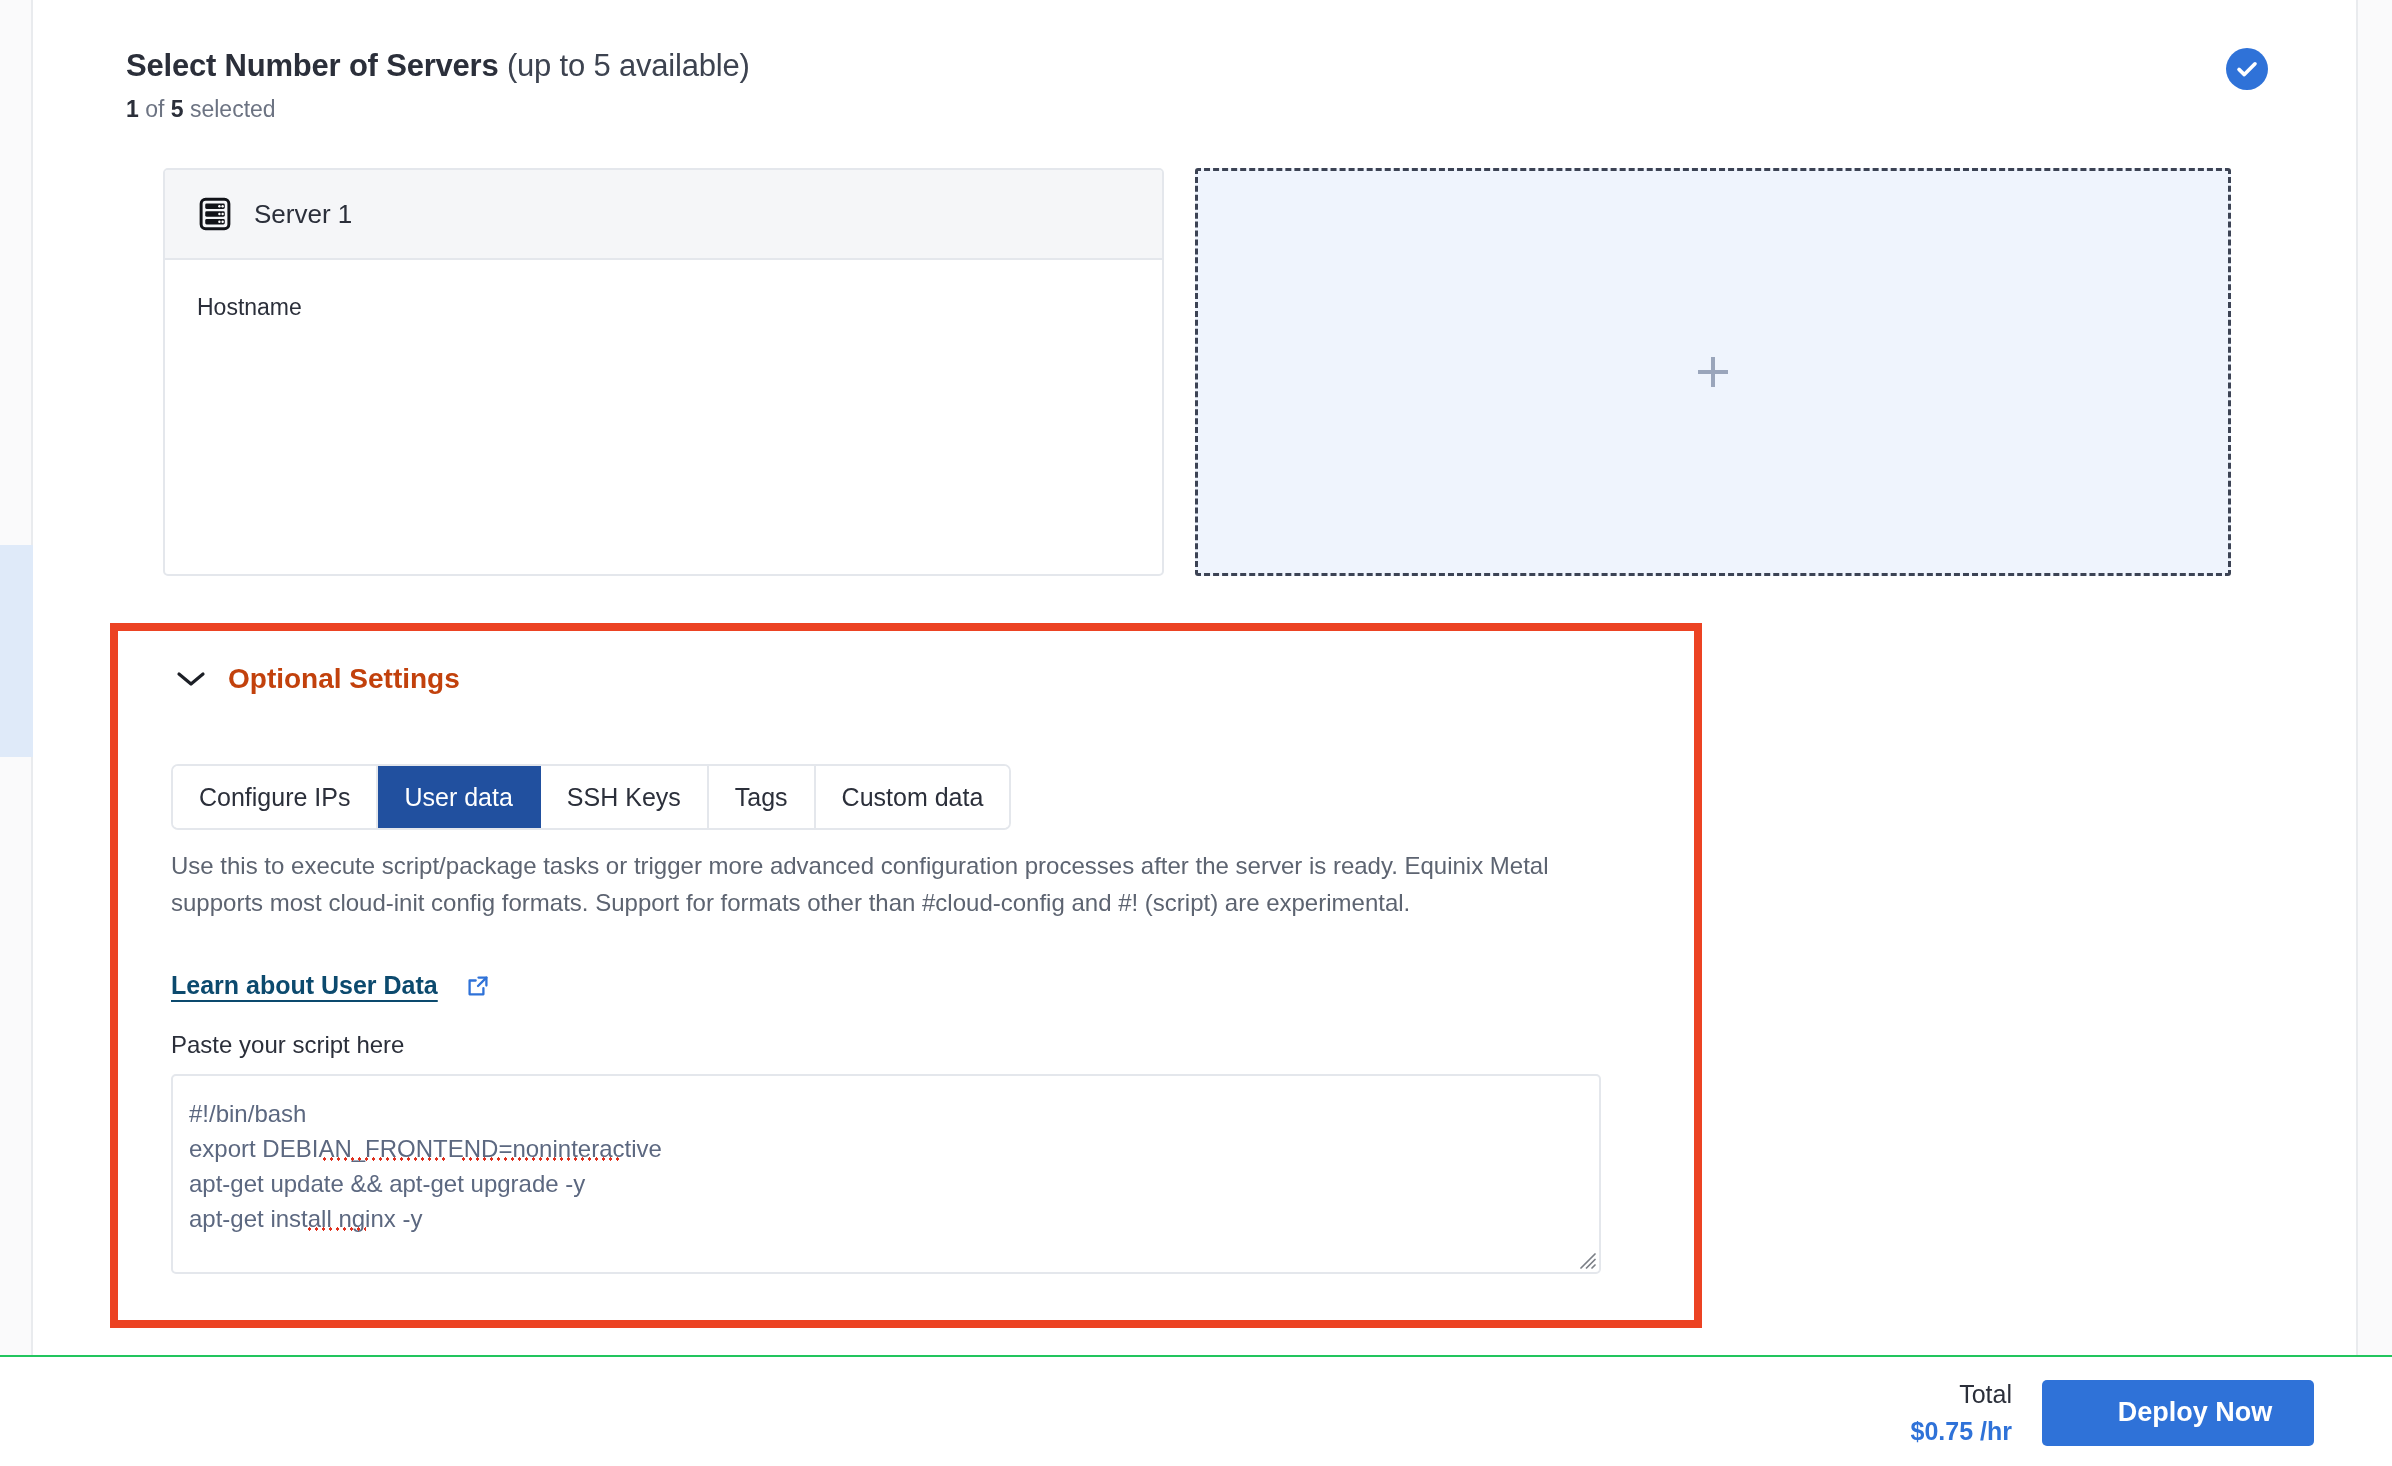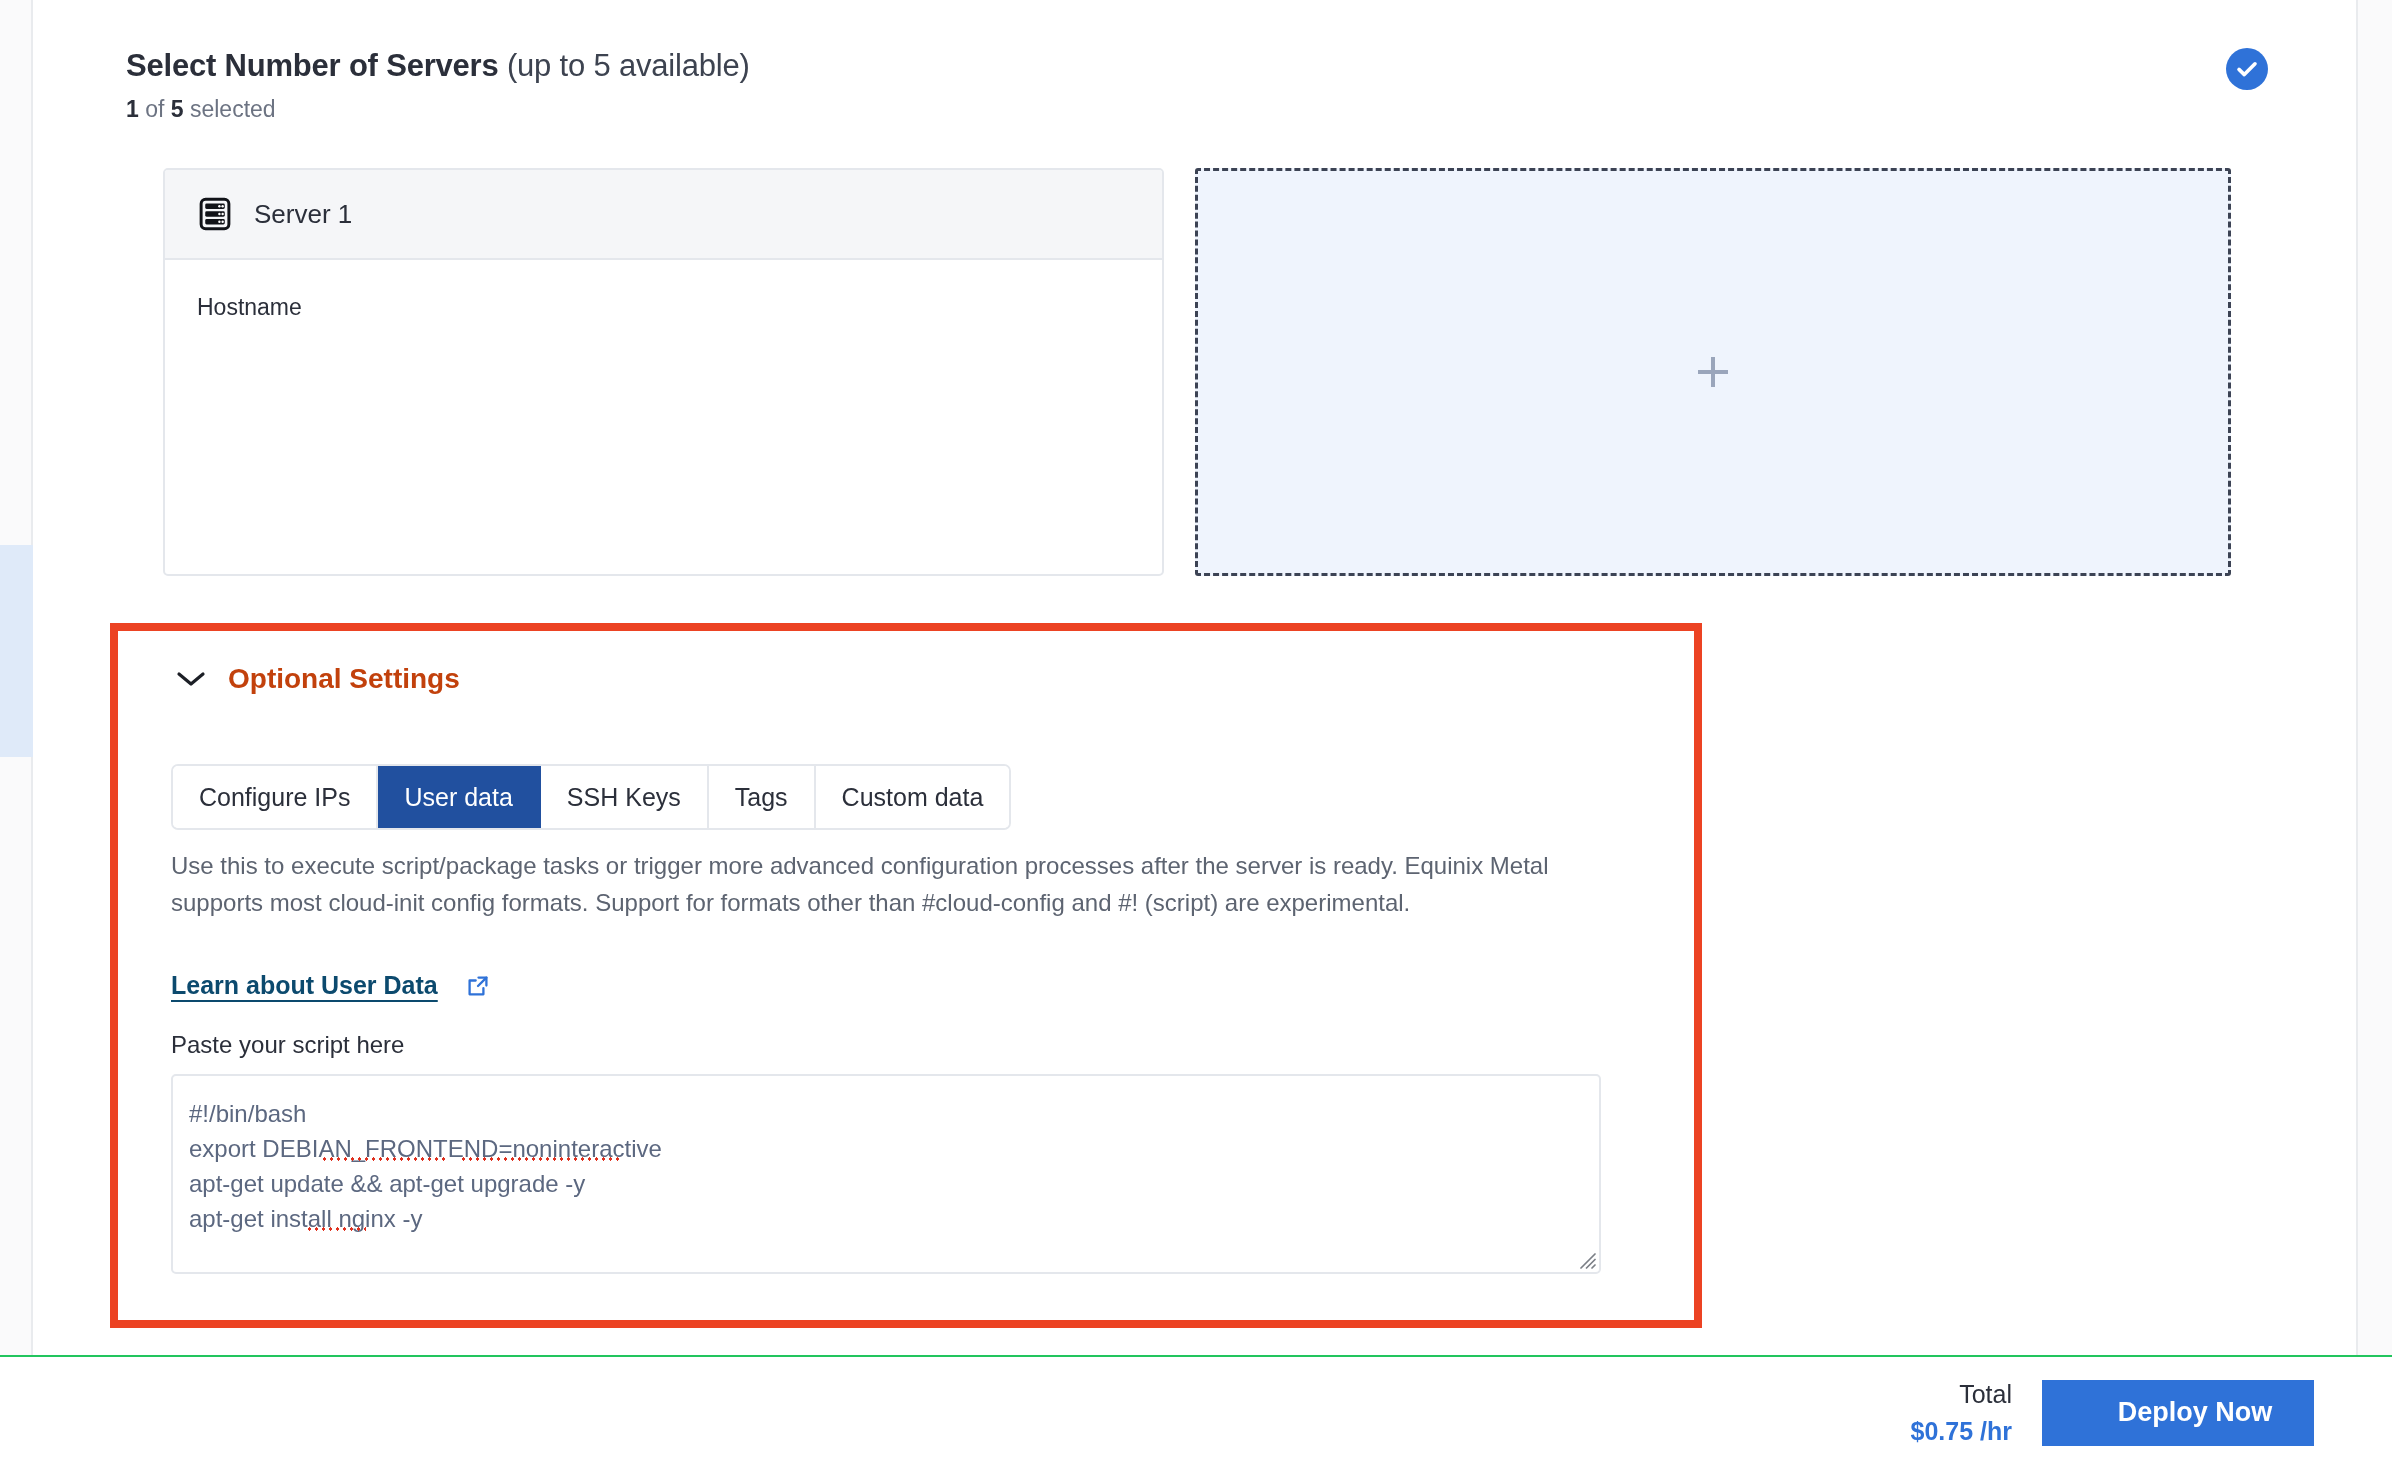--- a/index.html
+++ b/index.html
@@ -327,21 +327,21 @@
   }
   .total-block { text-align: right; line-height: 1.3; }
   .total-label { font-size: 25px; color: #2b2f3a; }
   .total-price { font-size: 25px; font-weight: 700; color: #2f72d8; margin-top: 4px; }
   .deploy-btn {
     width: 272px;
     height: 66px;
     background: #2f72d8;
     color: #ffffff;
     border: none;
-    border-radius: 0;
+    border-radius: 5px;
     font-family: "Liberation Sans", sans-serif;
     font-size: 27px;
     font-weight: 700;
     cursor: pointer;
     padding-left: 34px;
   }
 </style>
 </head>
 <body>
 

